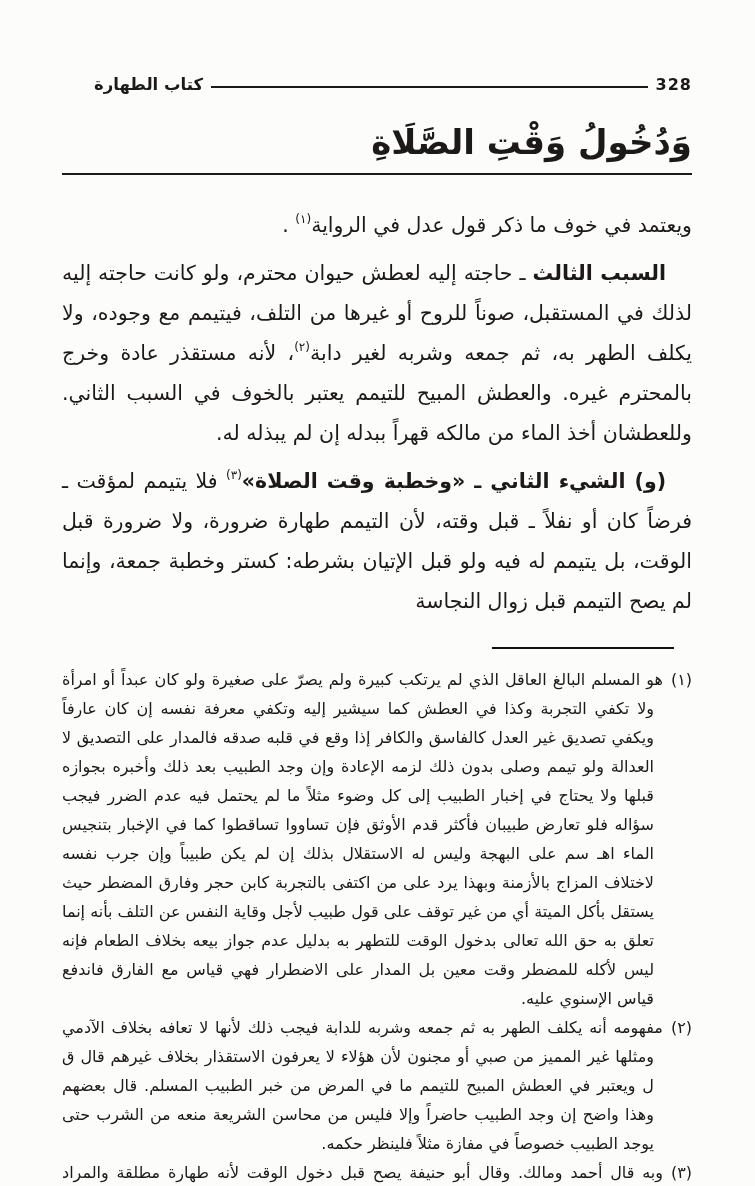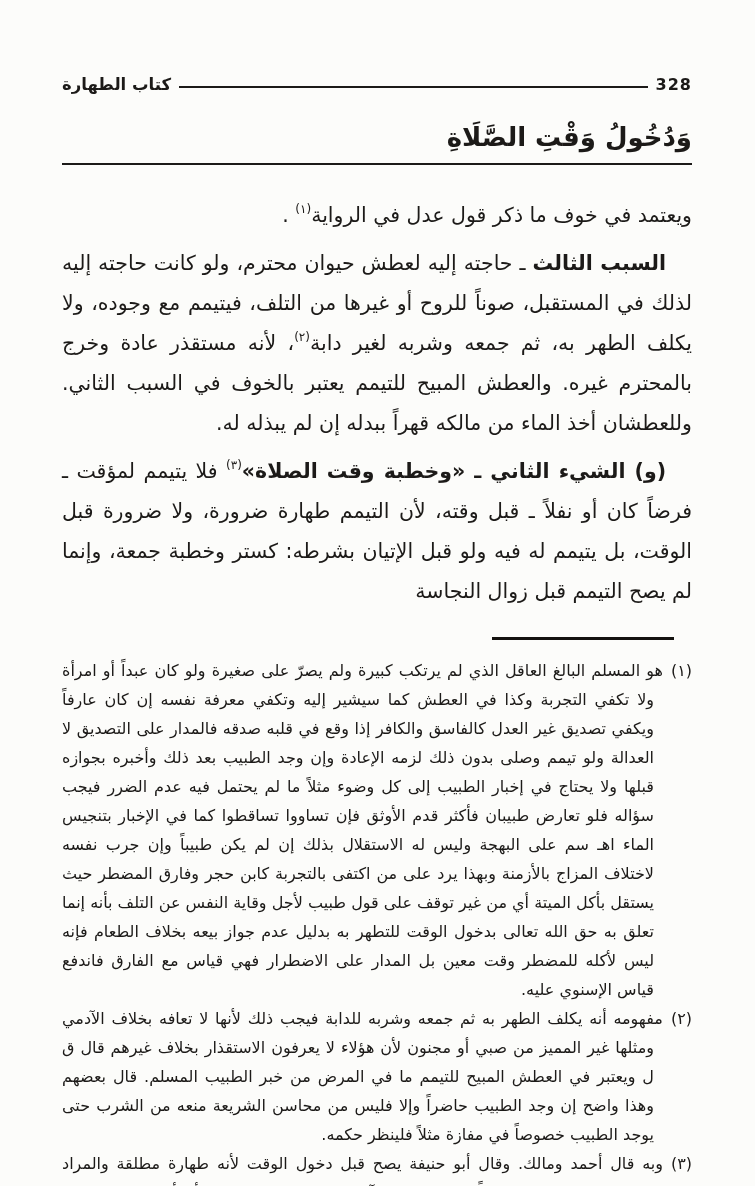--- a/index.html
+++ b/index.html
@@ -30,26 +30,26 @@
     gap: 8px;
     height: 24px;
   }
   .header .page-num { letter-spacing: 1px; }
   .header .header-rule {
     flex: 1;
     height: 2px;
     background: #1c1a18;
     margin-top: 6px;
   }
-  .header .book-title { font-size: 16.5px; }
+  .header .book-title { font-size: 16.5px; margin-left: 32px; }
   
   .section-heading {
     margin-top: 26px;
     text-align: right;
-    font-size: 26px;
+    font-size: 34px;
     font-weight: bold;
     line-height: 1.2;
     letter-spacing: 0.5px;
   }
   .heading-rule {
     margin-top: 10px;
     height: 2px;
     background: #1c1a18;
     width: 100%;
   }

